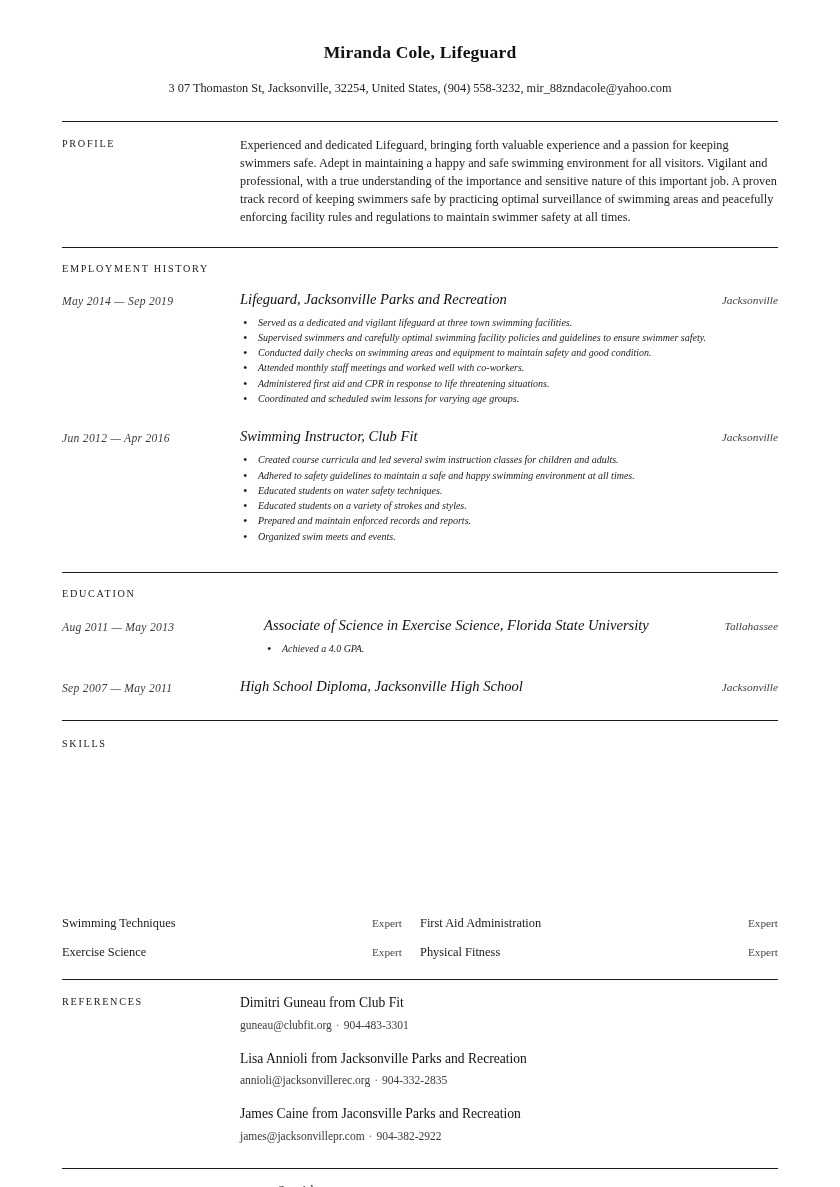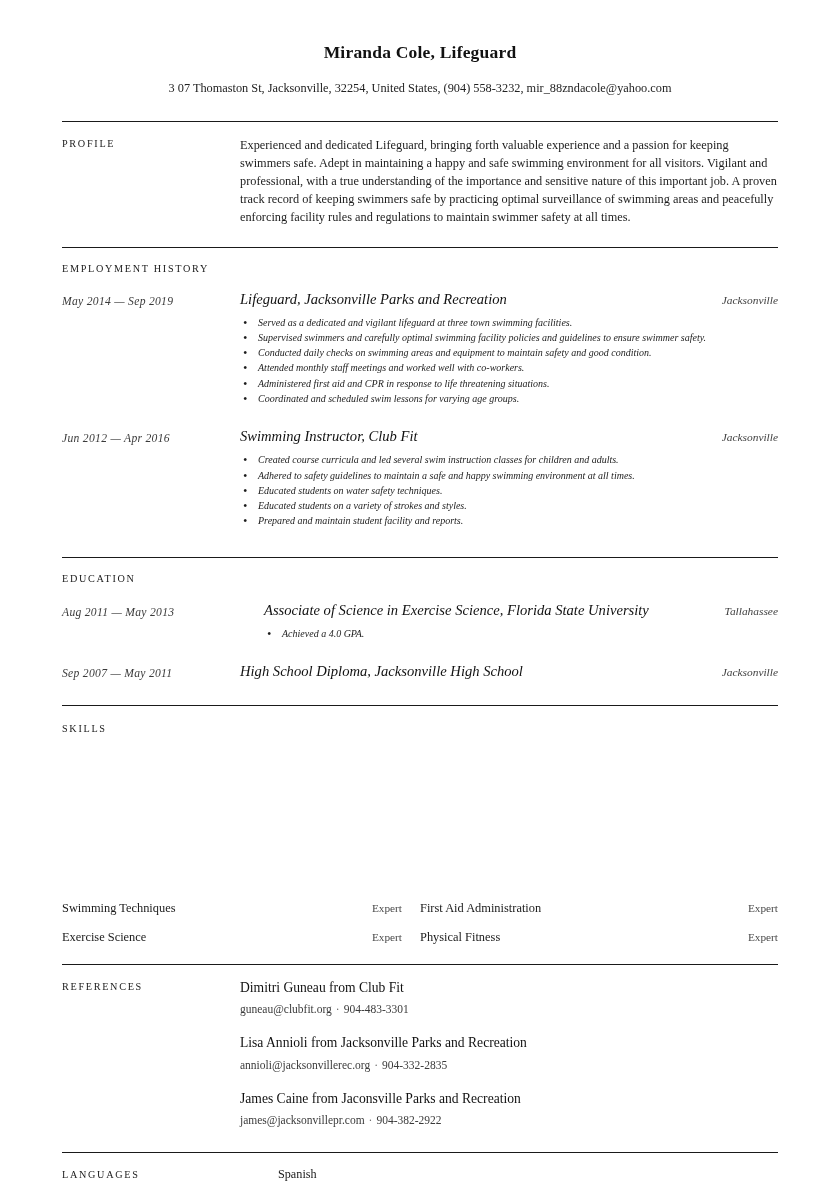--- a/index.html
+++ b/index.html
@@ -251,21 +251,22 @@
         <div class="entry-main">
           <div class="entry-headrow">
             <div class="entry-title">Swimming Instructor, Club Fit</div>
             <div class="entry-loc">Jacksonville</div>
           </div>
           <ul class="bullets">
             <li>Created course curricula and led several swim instruction classes for children and adults.</li>
             <li>Adhered to safety guidelines to maintain a safe and happy swimming environment at all times.</li>
             <li>Educated students on water safety techniques.</li>
             <li>Educated students on a variety of strokes and styles.</li>
-            <li>Prepared and maintain student facility and reports.</li>
+            <li>Prepared and maintain enforced records and reports.</li>
+            <li>Organized swim meets and events.</li>
           </ul>
         </div>
       </div>
 
     </div>
 
     <div class="rule" style="margin-top:9px;"></div>
     <div class="section" style="padding-top:13px;">
       <div class="sec-label">Education</div>
     </div>

